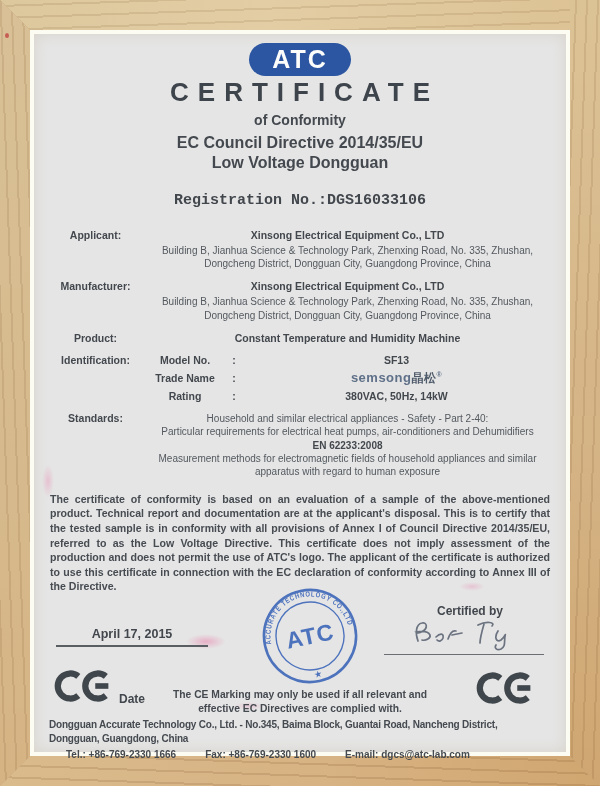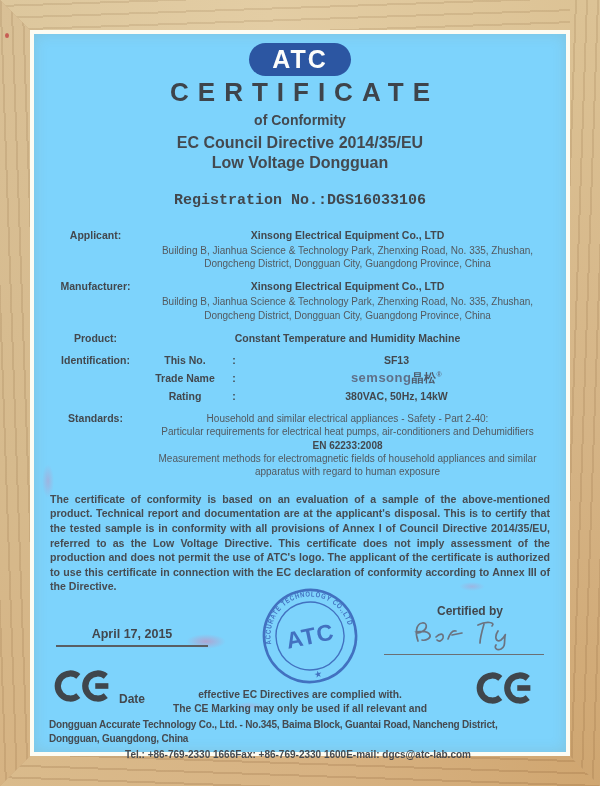--- a/index.html
+++ b/index.html
@@ -25,21 +25,21 @@
     background-blend-mode:multiply;
     clip-path:polygon(0 0,100% 30px,100% calc(100% - 30px),0 100%);}
   .frame-right{top:0;bottom:0;right:0;width:30px;
     background:linear-gradient(180deg,#dcc396,#d5b486 55%,#cfa671),
       repeating-linear-gradient(92deg,rgba(255,255,255,.22) 0 2px,rgba(0,0,0,0) 2px 5px,rgba(120,85,40,.12) 5px 7px,rgba(0,0,0,0) 7px 11px);
     background-blend-mode:multiply;
     clip-path:polygon(0 0,100% 0,100% 100%,0 calc(100% - 30px));}
   .frame-dot{position:absolute;left:5px;top:33px;width:4px;height:5px;background:#c24545;border-radius:50%;opacity:.8;}
 
   
-  .paper{position:absolute;inset:30px;background:#7dd3fc;border:4px solid #fdfcf3;
+  .paper{position:absolute;inset:30px;background:#e5e5e5;border:4px solid #fdfcf3;
     box-shadow:inset 0 0 14px rgba(150,120,60,.16);padding:0 14px;box-sizing:border-box;color:#474d53;}
 
   .smudge{position:absolute;pointer-events:none;}
   .smudge1{left:152px;top:600px;width:40px;height:15px;background:radial-gradient(ellipse at center,rgba(232,110,160,.45),rgba(232,110,160,0) 70%);}
   .smudge2{left:8px;top:430px;width:12px;height:34px;background:radial-gradient(ellipse at center,rgba(232,110,160,.30),rgba(232,110,160,0) 70%);}
   .smudge3{left:425px;top:548px;width:26px;height:9px;background:radial-gradient(ellipse at center,rgba(232,110,160,.28),rgba(232,110,160,0) 70%);}
   .smudge4{left:200px;top:668px;width:30px;height:8px;background:radial-gradient(ellipse at center,rgba(232,110,160,.25),rgba(232,110,160,0) 70%);}
 
   
   .logo-pill{width:102px;height:33px;margin:9px auto 0;background:#2c56a2;border-radius:17px;
@@ -76,22 +76,22 @@
   .sig-line{position:absolute;left:336px;top:52px;width:160px;border-bottom:1.5px solid #6b6f74;}
   .date-value{position:absolute;left:8px;top:25px;width:152px;text-align:center;font-weight:bold;font-size:12.5px;color:#42474d;
     border-bottom:2px solid #595e63;padding-bottom:4px;}
   .date-label{position:absolute;left:8px;top:55px;width:152px;text-align:center;font-weight:bold;font-size:12px;color:#42474d;margin-top:35px;}
   .stamp{position:absolute;left:212px;top:-16px;width:100px;height:100px;transform:rotate(-12deg);opacity:.88;}
   .ce{position:absolute;width:60px;height:54px;color:#3f464c;}
   .ce-left{left:6px;top:57px;}
   .ce-right{left:428px;top:59px;}
   .notice{position:absolute;left:108px;top:86px;width:288px;text-align:center;font-weight:bold;font-size:10.3px;line-height:1.35;color:#454a50;}
   .issuer{position:absolute;left:1px;top:116px;width:480px;font-weight:bold;font-size:10px;letter-spacing:-0.2px;line-height:1.4;color:#454a50;}
-  .contacts{position:absolute;left:0;right:0;top:147px;display:flex;justify-content:center;padding:0 22px 0 18px;
-    font-weight:bold;font-size:10px;color:#454a50;}
+  .contacts{position:absolute;left:0;right:0;top:147px;display:flex;justify-content:flex-start;padding:0 22px 0 18px;
+    font-weight:bold;font-size:10px;color:#454a50;gap:29px;}
 </style>
 </head>
 <body>
 
 <div class="frame-piece frame-top"></div>
 <div class="frame-piece frame-bottom"></div>
 <div class="frame-piece frame-left"></div>
 <div class="frame-piece frame-right"></div>
 <div class="frame-dot"></div>
 
@@ -131,21 +131,21 @@
 
     <div class="frow">
       <div class="flabel">Product:</div>
       <div class="fvalue-bold">Constant Temperature and Humidity Machine</div>
     </div>
 
     <div class="frow">
       <div class="flabel">Identification:</div>
       <div class="idrows">
         <div class="idrow">
-          <div class="fvalue-bold">This No.</div>
+          <div class="fvalue-bold">Model No.</div>
           <div class="fvalue-bold">:</div>
           <div class="fvalue-bold">SF13</div>
         </div>
         <div class="idrow">
           <div class="fvalue-bold">Trade Name</div>
           <div class="fvalue-bold">:</div>
           <div class="brand">
             <span>semsong</span><span class="cjk">晶松</span><sup>®</sup>
           </div>
         </div>
@@ -212,22 +212,22 @@
     </svg>
     <svg class="ce ce-right" viewBox="0 0 96 52">
       <g fill="none" stroke="currentColor" stroke-width="10">
         <path d="M38.9,10.7 A20,20 0 1 0 38.9,41.3"></path>
         <path d="M82.9,10.7 A20,20 0 1 0 82.9,41.3"></path>
         <line x1="66" y1="26" x2="87" y2="26" stroke-width="9"></line>
       </g>
     </svg>
 
     <div class="notice">
+      <div>The CE Marking may only be used if all relevant and</div>
       <div>effective EC Directives are complied with.</div>
-      <div>The CE Marking may only be used if all relevant and</div>
     </div>
 
     <div class="issuer">Dongguan Accurate Technology Co., Ltd. - No.345, Baima Block, Guantai Road, Nancheng District, Dongguan, Guangdong, China</div>
 
     <div class="contacts">
       <span>Tel.: +86-769-2330 1666</span>
       <span>Fax: +86-769-2330 1600</span>
       <span>E-mail: dgcs@atc-lab.com</span>
     </div>
   </div>

